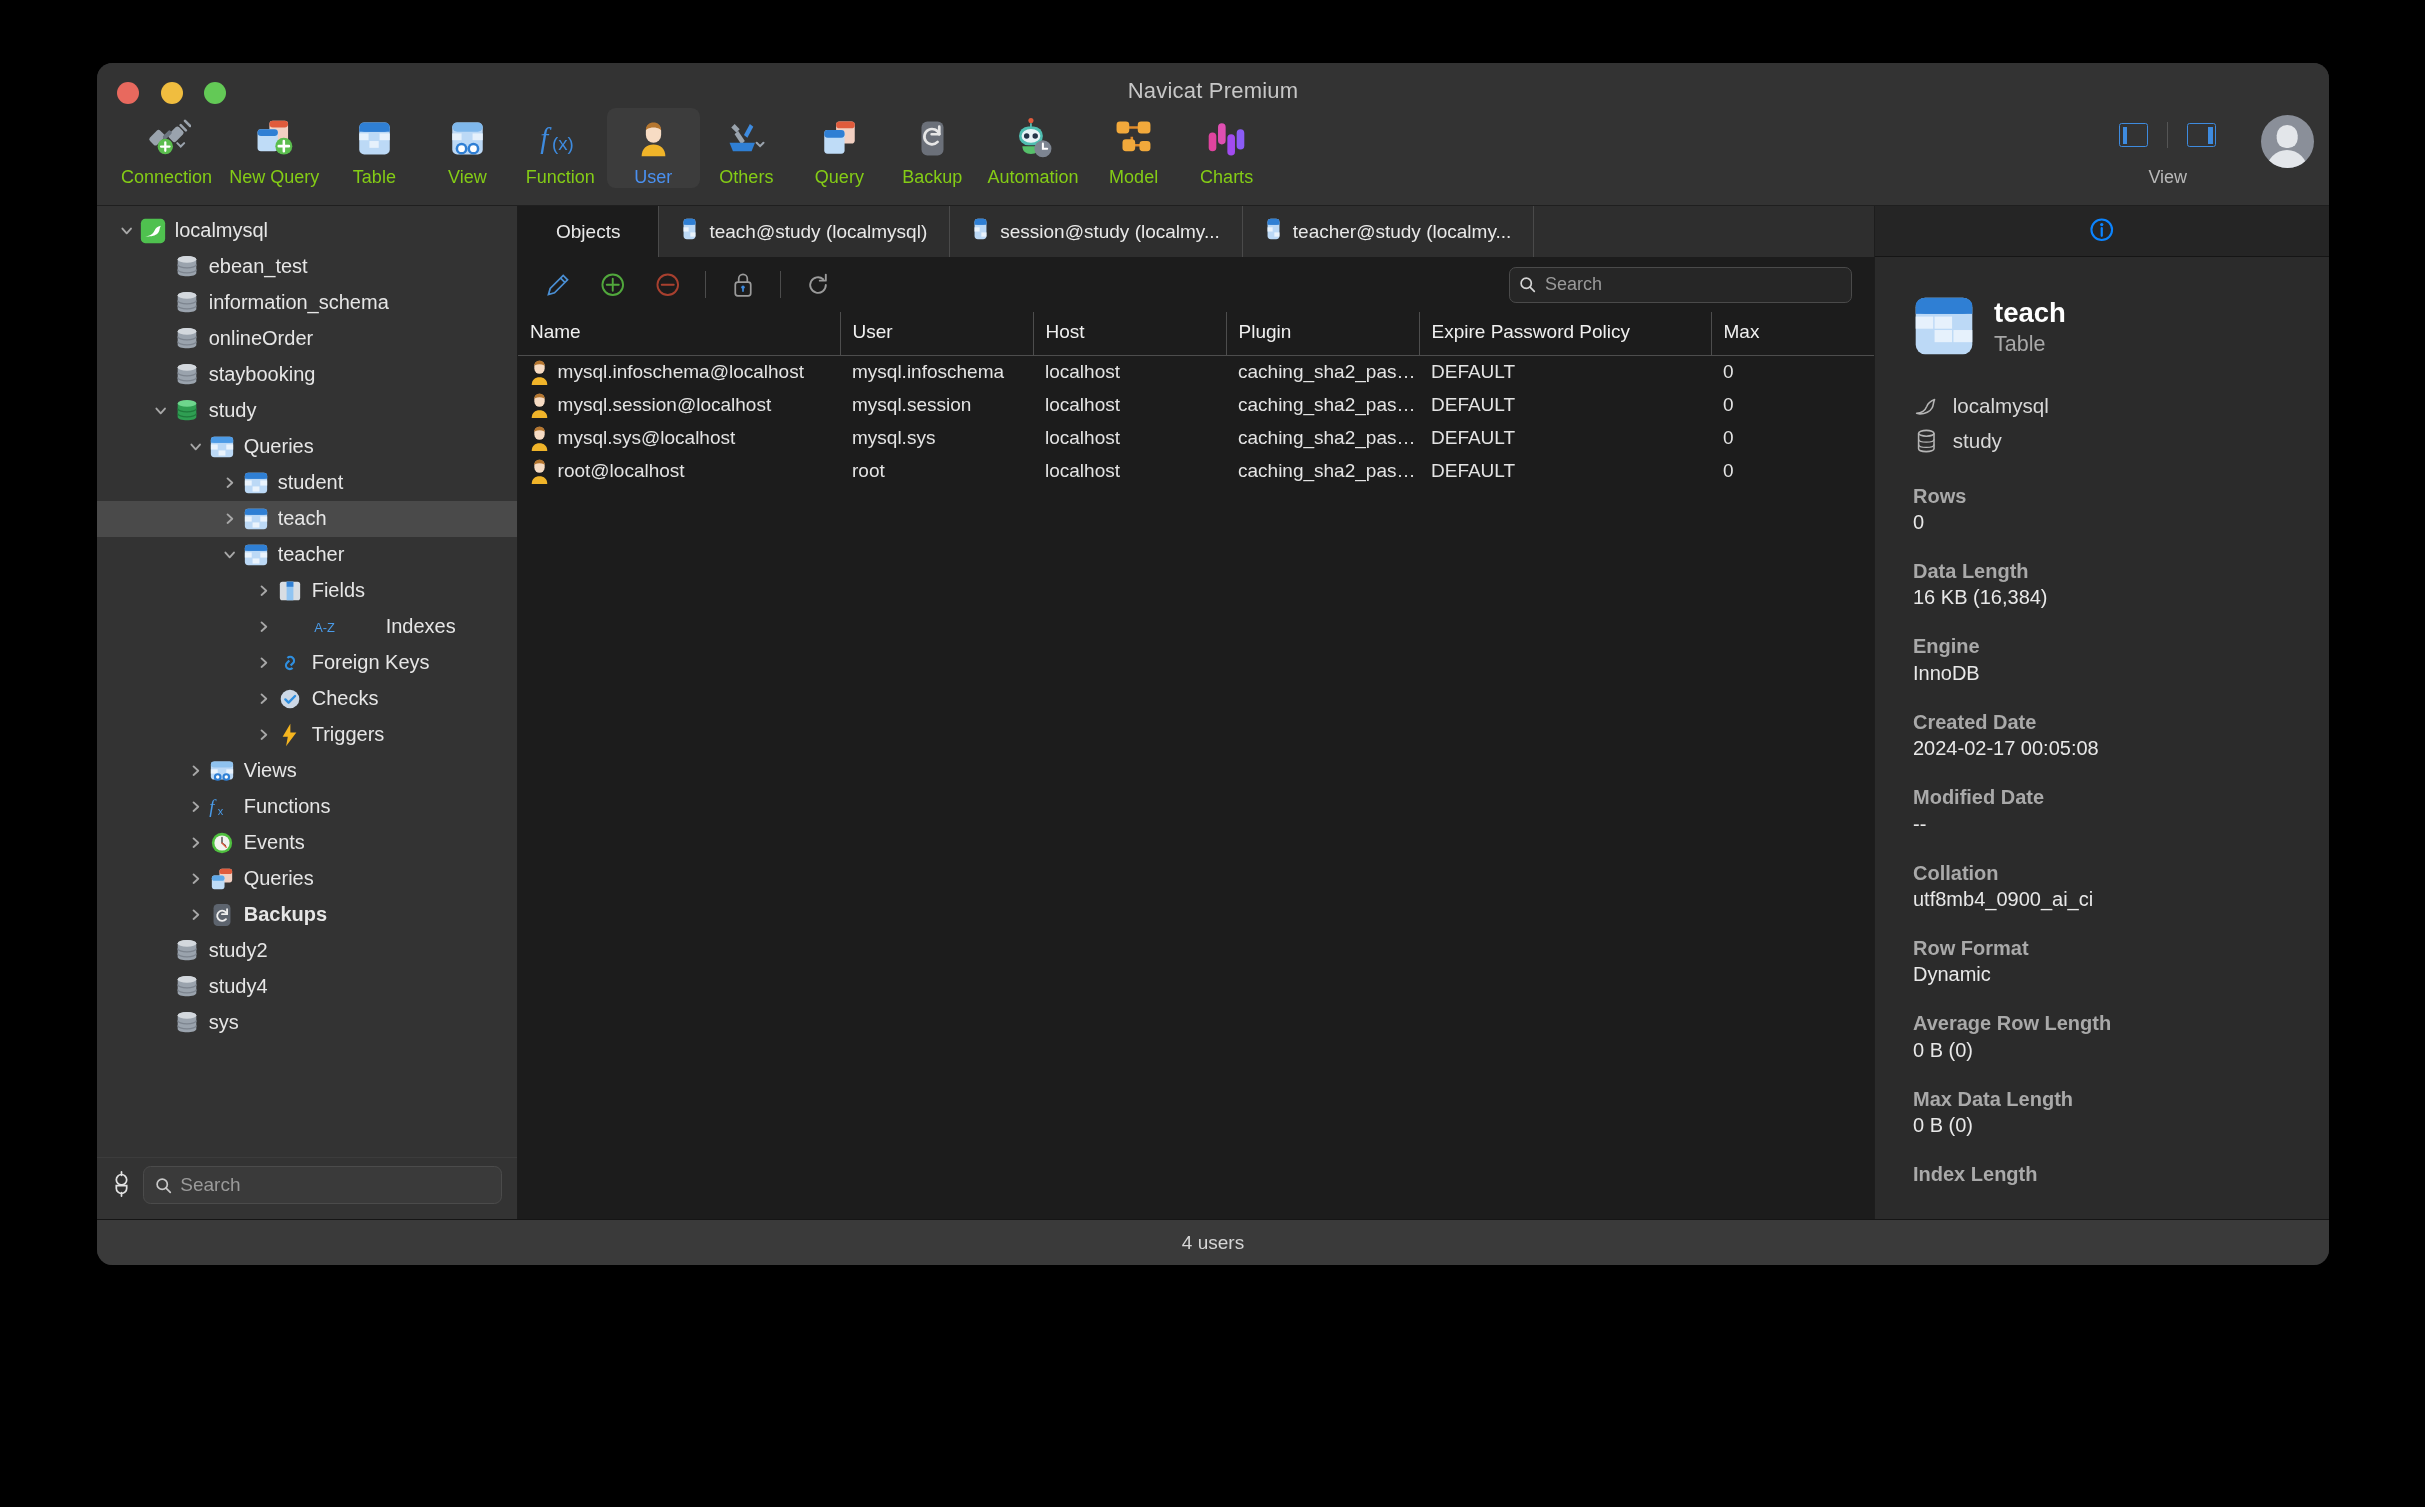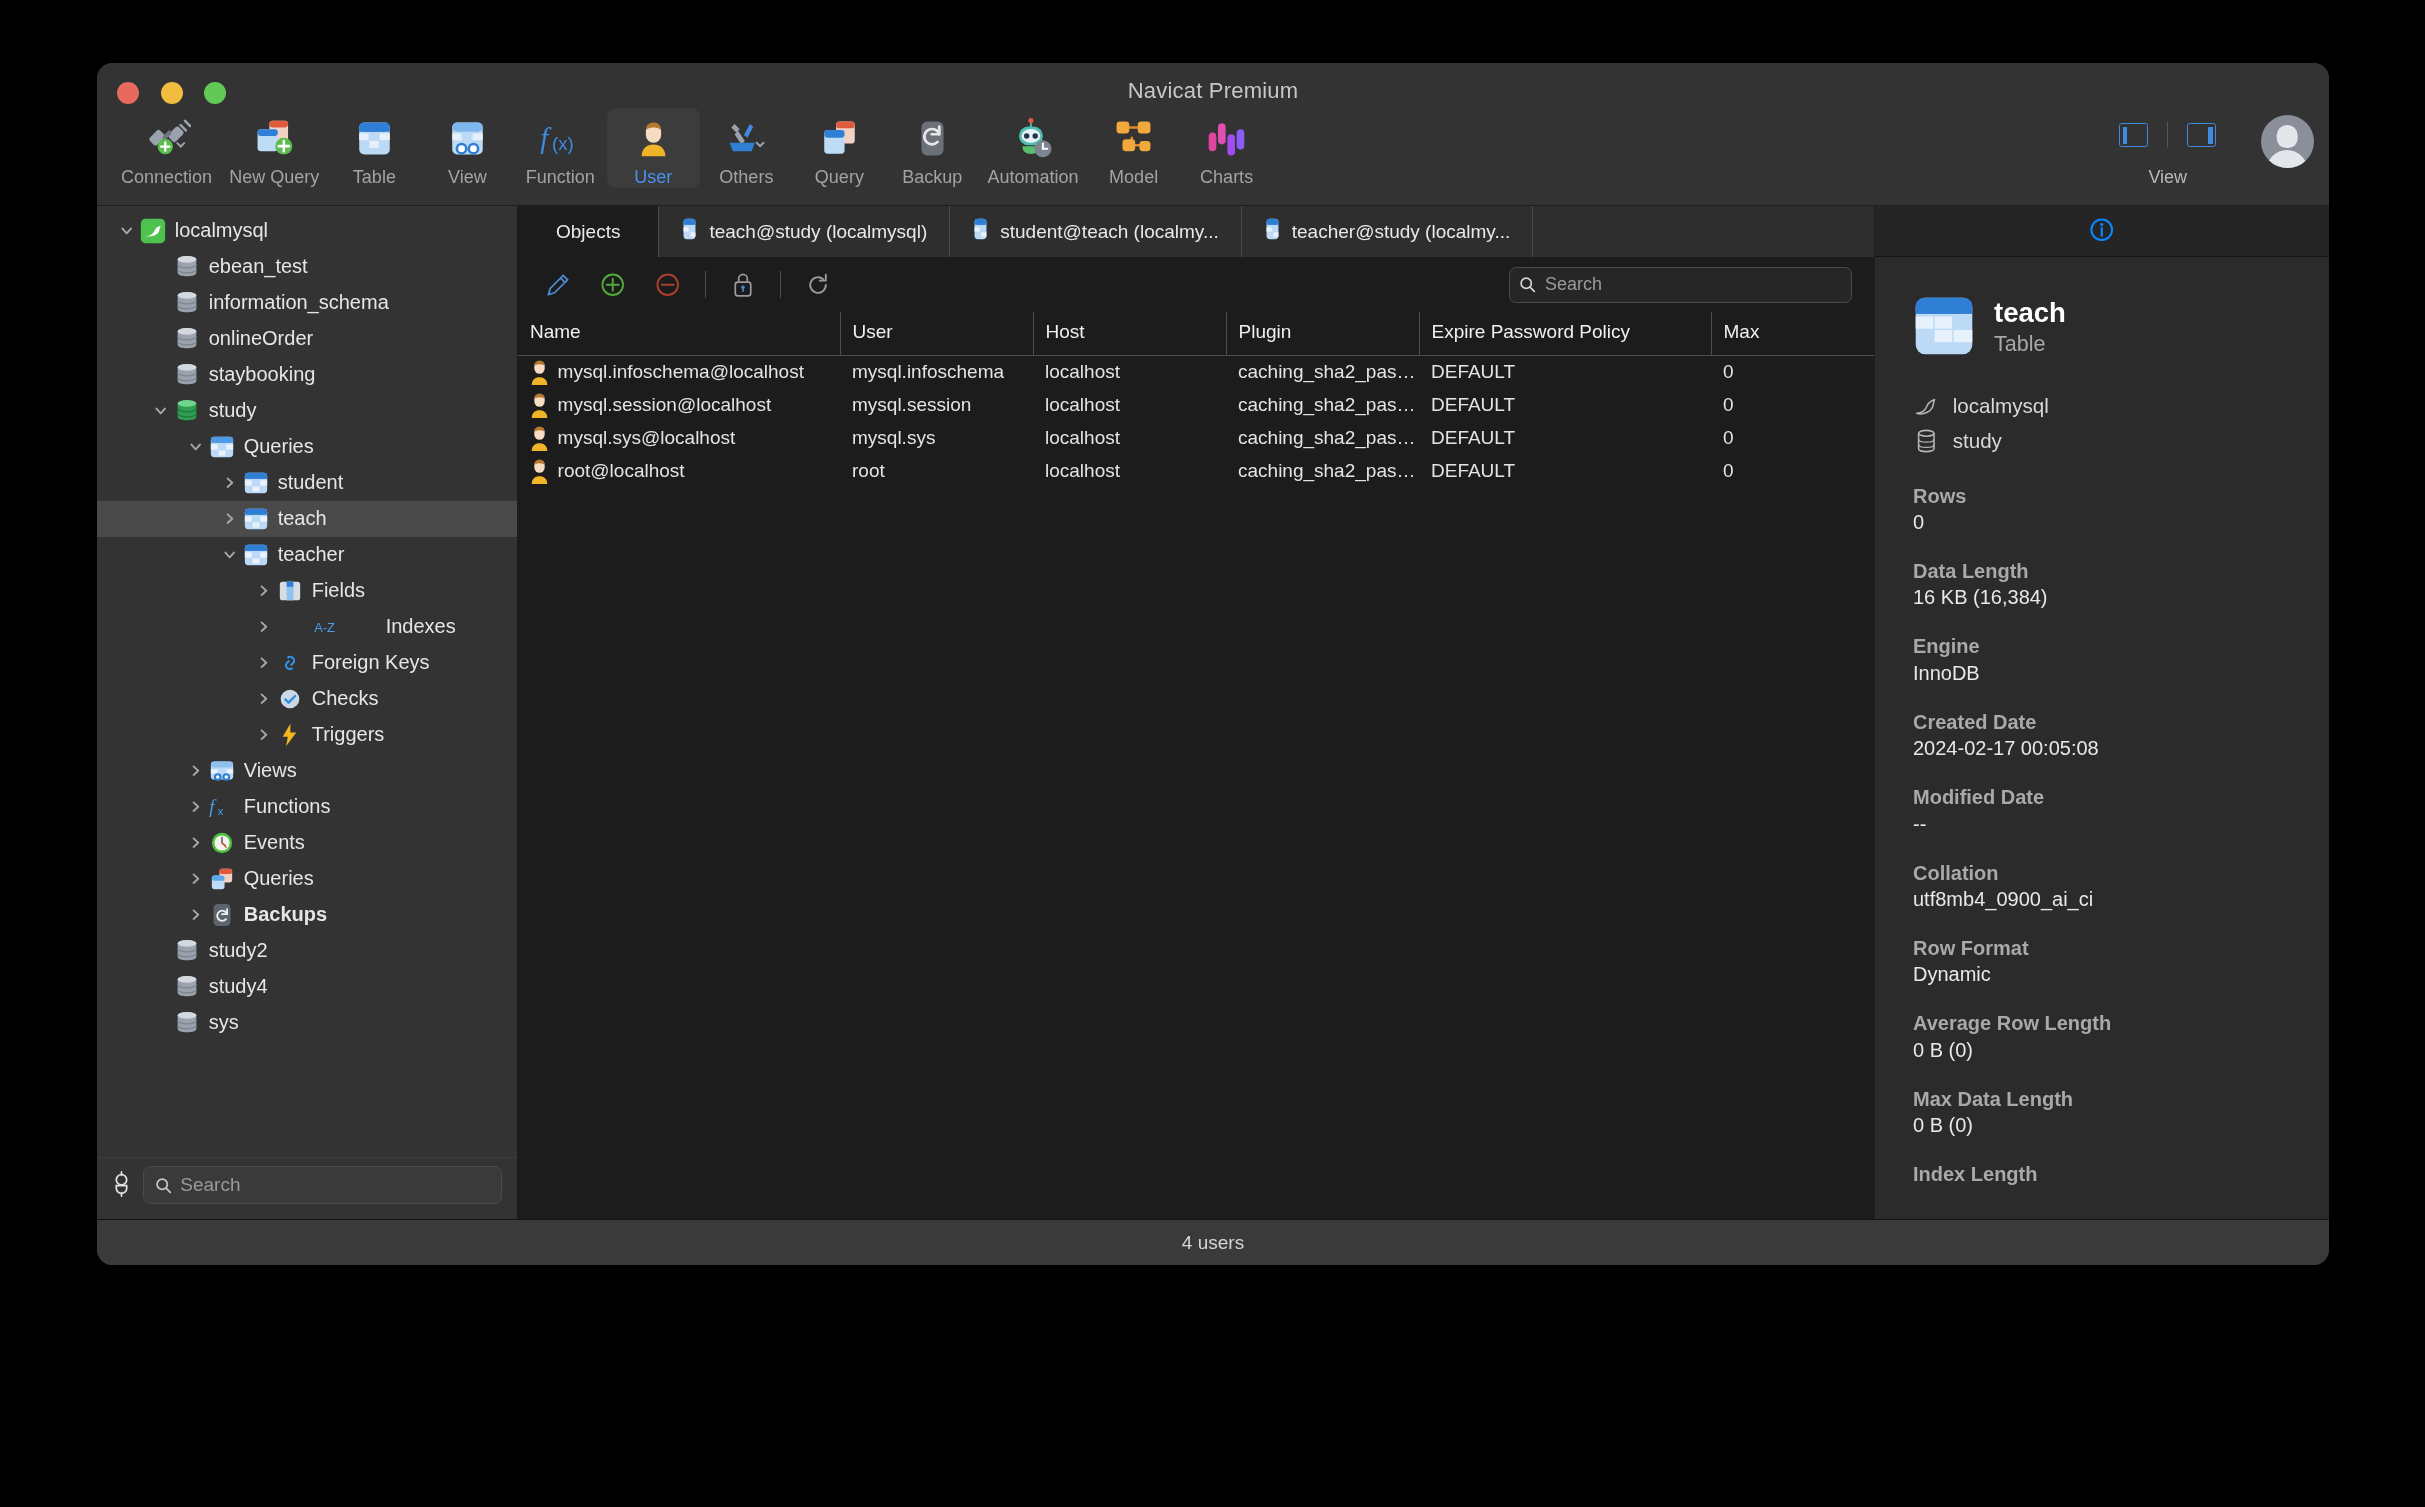--- a/index.html
+++ b/index.html
@@ -33,21 +33,21 @@
     position:absolute; left:15.4px; top:45px; right:15.4px; height:96px;
     display:flex; align-items:flex-start;
   }
   .tb-item{
     width:auto; min-width:93px; padding:5.1px 8.6px 0; border-radius:8.6px;
     display:flex; flex-direction:column; align-items:center; gap:4.3px;
     cursor:default;
   }
   .tb-item.active{ background:#3c3c3c; }
   .tb-ico{ height:50px; width:50px; display:flex; align-items:center; justify-content:center; }
-  .tb-lbl{ font-size:18px; color:#a3a3a3; white-space:nowrap; }
+  .tb-lbl{ font-size:18px; color:#84cc16; white-space:nowrap; }
   .tb-item.active .tb-lbl{ color:#4a90f0; }
 
   .tb-right{ margin-left:auto; display:flex; align-items:flex-start; gap:0; padding-top:3.4px;}
   .viewgroup{ display:flex; flex-direction:column; align-items:center; gap:7.7px; padding:0 29px;}
   .viewbtns{ display:flex; align-items:center; gap:19px; height:48px;}
   .vsep{ width:0.9px; height:26px; background:#555; }
   .vbtn{ width:29px; height:24px; border:1.7px solid #3e8bdf; border-radius:2.6px; position:relative; }
   .vbtn::after{ content:""; position:absolute; top:2.6px; bottom:2.6px; width:4.3px; background:#3e8bdf;}
   .vbtn.left::after{ left:2.6px; }
   .vbtn.right::after{ right:2.6px; }
@@ -741,21 +741,21 @@
           <div class="tab">
             <span><svg width="17" height="24" viewBox="0 0 20 28">
                 <rect x="3" y="2" width="14" height="24" rx="4" fill="#bcd9f6"></rect>
                 <rect x="3" y="2" width="14" height="7" rx="4" fill="#2f7fd4"></rect>
                 <rect x="3" y="6" width="14" height="3" fill="#2f7fd4"></rect>
                 <g fill="#eaf3fc">
                   <rect x="3" y="12" width="6" height="5"></rect>
                   <rect x="11" y="18" width="6" height="5"></rect>
                 </g>
               </svg></span>
-            <span>student@teach (localmy...</span>
+            <span>session@study (localmy...</span>
           </div>
           <div class="tab">
             <span><svg width="17" height="24" viewBox="0 0 20 28">
                 <rect x="3" y="2" width="14" height="24" rx="4" fill="#bcd9f6"></rect>
                 <rect x="3" y="2" width="14" height="7" rx="4" fill="#2f7fd4"></rect>
                 <rect x="3" y="6" width="14" height="3" fill="#2f7fd4"></rect>
                 <g fill="#eaf3fc">
                   <rect x="3" y="12" width="6" height="5"></rect>
                   <rect x="11" y="18" width="6" height="5"></rect>
                 </g>

